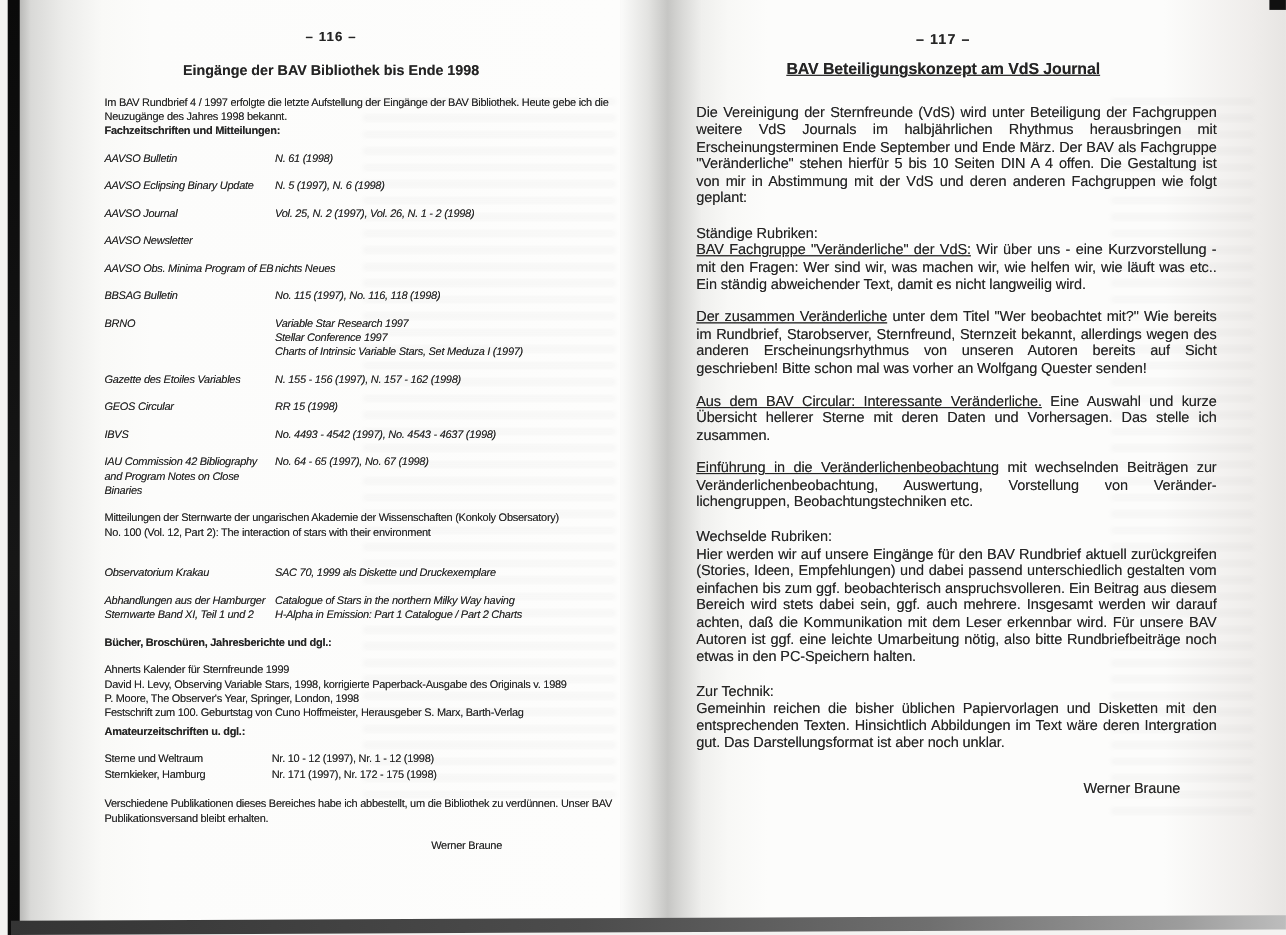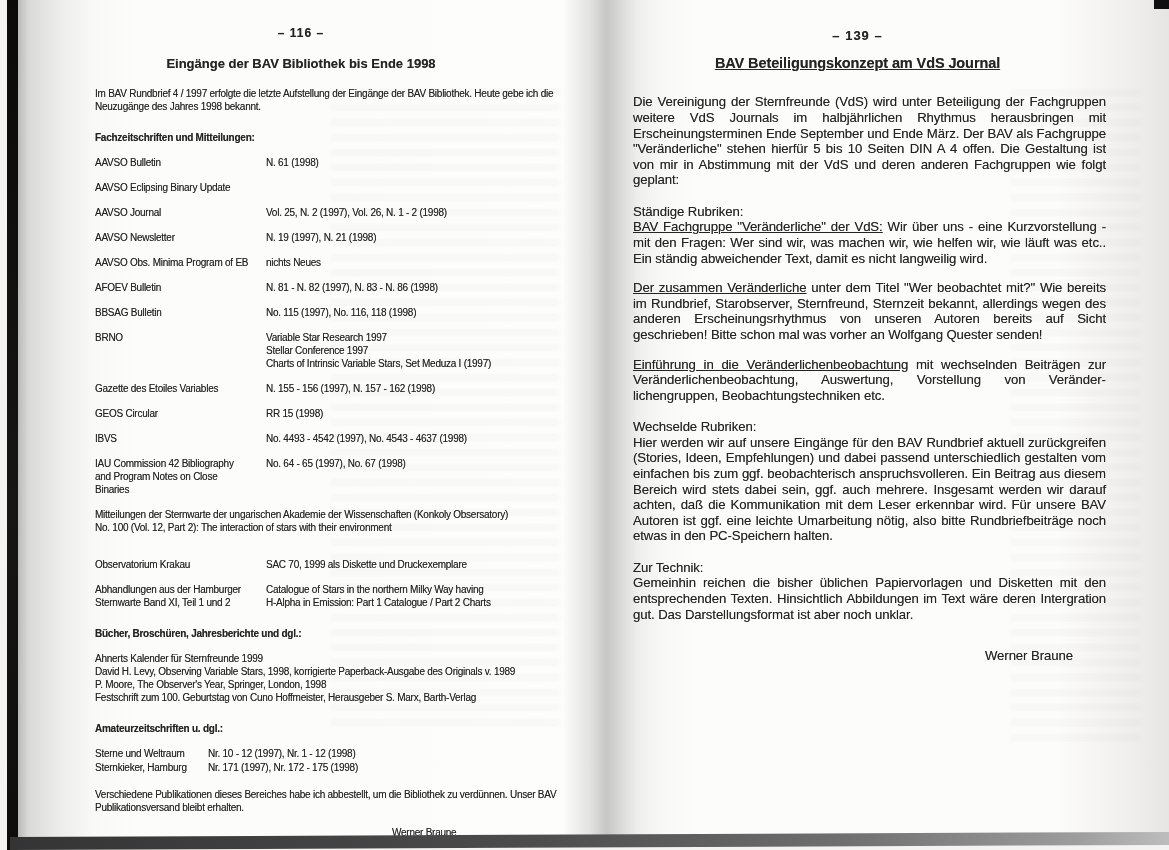--- a/index.html
+++ b/index.html
@@ -31,26 +31,26 @@
   .ghost-l{left:330px;top:90px;width:230px;height:640px;}
   .ghost-r{left:1010px;top:90px;width:130px;height:650px;}
 
   
   .lp-content{position:absolute;left:95px;top:26px;width:470px;
     font-size:10px;letter-spacing:-0.25px;line-height:1.3;}
   .lp-head{text-align:center;padding-right:58px;}
   .lp-pagenum{font-weight:bold;font-size:12px;letter-spacing:1px;}
   .lp-title{font-weight:bold;font-size:13px;letter-spacing:0;margin-top:14px;}
   .lp-intro{margin-top:15px;}
-  .sec-heading{font-weight:bold;margin-top:18px;margin-bottom:12px;}
-  .trow{display:grid;grid-template-columns:155px 1fr;column-gap:16px;margin-bottom:12px;}
+  .sec-heading{font-weight:bold;margin-bottom:12px;}
+  .trow{display:grid;grid-template-columns:155px 1fr;column-gap:0;margin-bottom:12px;font-style:italic;}
   .preline{white-space:pre-line;}
   .tnote{margin-bottom:24px;}
   .lines-block{white-space:pre-line;margin-bottom:4px;}
-  .amrow{display:grid;grid-template-columns:113px 1fr;margin-bottom:1px;}
+  .amrow{display:grid;grid-template-columns:113px 1fr;margin-bottom:1px;gap:39px;}
   .lp-closing{margin-top:14px;}
   .lp-signature{margin-top:12px;padding-left:297px;}
 
   
   .rp-content{position:absolute;left:633px;top:28px;width:473px;
     font-size:13.2px;letter-spacing:-0.1px;line-height:1.18;}
   .rp-head{text-align:center;padding-right:24px;}
   .rp-pagenum{font-weight:bold;font-size:13px;letter-spacing:1px;}
   .rp-title{font-weight:bold;font-size:14.5px;margin-top:12px;text-decoration:underline;}
   .rp-para{text-align:justify;margin-top:14px;}
@@ -83,36 +83,32 @@
     <div class="lp-intro">Im BAV Rundbrief 4 / 1997 erfolgte die letzte Aufstellung der Eingänge der BAV Bibliothek. Heute gebe ich die Neuzugänge des Jahres 1998 bekannt.</div>
 
     <div class="sec-heading">Fachzeitschriften und Mitteilungen:</div>
 
     <div class="trow">
       <div class="preline">AAVSO Bulletin</div>
       <div class="preline">N. 61 (1998)</div>
     </div>
     <div class="trow">
       <div class="preline">AAVSO Eclipsing Binary Update</div>
+      <div class="preline">N. 5 (1997), N. 6 (1998)</div>
     </div>
     <div class="trow">
       <div class="preline">AAVSO Journal</div>
       <div class="preline">Vol. 25, N. 2 (1997), Vol. 26, N. 1 - 2 (1998)</div>
     </div>
     <div class="trow">
       <div class="preline">AAVSO Newsletter</div>
-      <div class="preline">N. 19 (1997), N. 21 (1998)</div>
     </div>
     <div class="trow">
       <div class="preline">AAVSO Obs. Minima Program of EB</div>
       <div class="preline">nichts Neues</div>
-    </div>
-    <div class="trow">
-      <div class="preline">AFOEV Bulletin</div>
-      <div class="preline">N. 81 - N. 82 (1997), N. 83 - N. 86 (1998)</div>
     </div>
     <div class="trow">
       <div class="preline">BBSAG Bulletin</div>
       <div class="preline">No. 115 (1997), No. 116,  118 (1998)</div>
     </div>
     <div class="trow">
       <div class="preline">BRNO</div>
       <div class="preline">Variable Star Research 1997
 Stellar Conference 1997
 Charts of Intrinsic Variable Stars, Set Meduza I (1997)</div>
@@ -164,29 +160,30 @@
       <div class="preline">Sternkieker, Hamburg</div>
       <div class="preline">Nr. 171 (1997), Nr. 172 - 175 (1998)</div>
     </div>
 
     <div class="lp-closing">Verschiedene Publikationen dieses Bereiches habe ich abbestellt, um die Bibliothek zu verdünnen. Unser BAV Publikationsversand bleibt erhalten.</div>
     <div class="lp-signature">Werner Braune</div>
   </div>
 
   <div class="rp-content">
     <div class="rp-head">
-      <div class="rp-pagenum">–  139  –</div>
+      <div class="rp-pagenum">–  117  –</div>
       <div class="rp-title">BAV  Beteiligungskonzept am VdS Journal</div>
     </div>
 
     <div class="rp-para first">Die Vereinigung der Sternfreunde (VdS) wird unter Beteiligung der Fach­gruppen weitere VdS Journals im halbjährlichen Rhythmus herausbringen mit Erscheinungsterminen Ende September und Ende März. Der BAV als Fachgruppe "Veränderliche" stehen hierfür 5 bis 10 Seiten DIN A 4 offen. Die Gestaltung ist von mir in Abstimmung mit der VdS und deren anderen Fachgruppen wie folgt geplant:</div>
 
     <div class="rp-heading">Ständige Rubriken:</div>
     <div class="rp-para"><span class="u">BAV Fachgruppe "Veränderliche" der VdS:</span><span> Wir über uns - eine Kurzvor­stellung - mit den Fragen: Wer sind wir, was machen wir, wie helfen wir, wie läuft was etc.. Ein ständig abweichender Text, damit es nicht lang­weilig wird.</span></div>
     <div class="rp-para"><span class="u">Der zusammen Veränderliche</span><span> unter dem Titel "Wer beobachtet mit?" Wie bereits im Rundbrief, Starobserver, Sternfreund, Sternzeit bekannt, allerdings wegen des anderen Erscheinungsrhythmus von unseren Autoren bereits auf  Sicht geschrieben! Bitte schon mal was vorher an Wolfgang Quester senden!</span></div>
+    <div class="rp-para"><span class="u">Aus dem BAV Circular: Interessante Veränderliche.</span><span> Eine Auswahl und kurze Übersicht hellerer Sterne mit deren Daten und Vorhersagen. Das stelle ich zusammen.</span></div>
     <div class="rp-para"><span class="u">Einführung in die Veränderlichenbeobachtung</span><span> mit wechselnden Beiträgen zur Veränderlichenbeobachtung, Auswertung, Vorstellung von Veränder­lichengruppen, Beobachtungstechniken etc.</span></div>
 
     <div class="rp-heading">Wechselde Rubriken:</div>
     <div class="rp-para">Hier werden wir auf unsere Eingänge für den BAV Rundbrief aktuell zurückgreifen (Stories, Ideen, Empfehlungen) und dabei passend unterschiedlich gestalten vom einfachen bis zum ggf. beobachterisch anspruchsvolleren. Ein Beitrag aus diesem Bereich wird stets dabei sein, ggf. auch mehrere. Insgesamt werden wir darauf achten, daß die Kommunikation mit dem Leser erkennbar wird. Für unsere BAV Autoren ist ggf. eine leichte Umarbeitung nötig, also bitte Rundbriefbeiträge noch etwas in den PC-Speichern halten.</div>
 
     <div class="rp-heading">Zur Technik:</div>
     <div class="rp-para">Gemeinhin reichen die bisher üblichen Papiervorlagen und Disketten mit den entsprechenden Texten. Hinsichtlich Abbildungen im Text wäre deren Intergration gut. Das Darstellungsformat ist aber noch unklar.</div>
 
     <div class="rp-signature">Werner Braune</div>
   </div>

